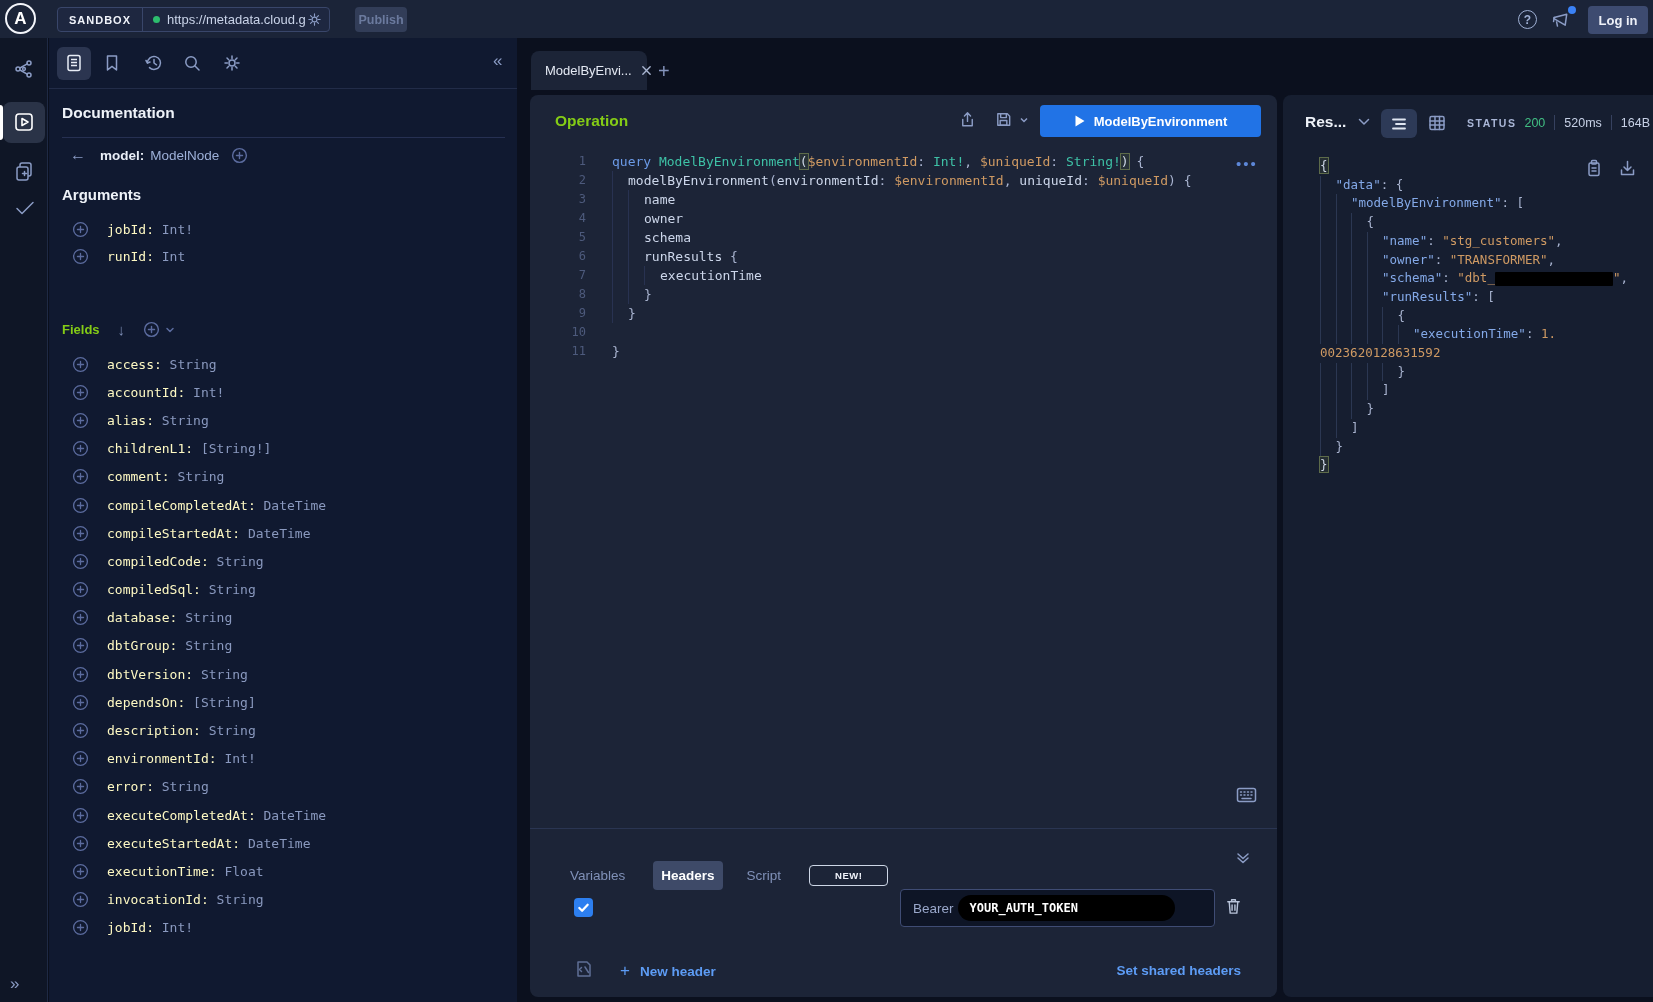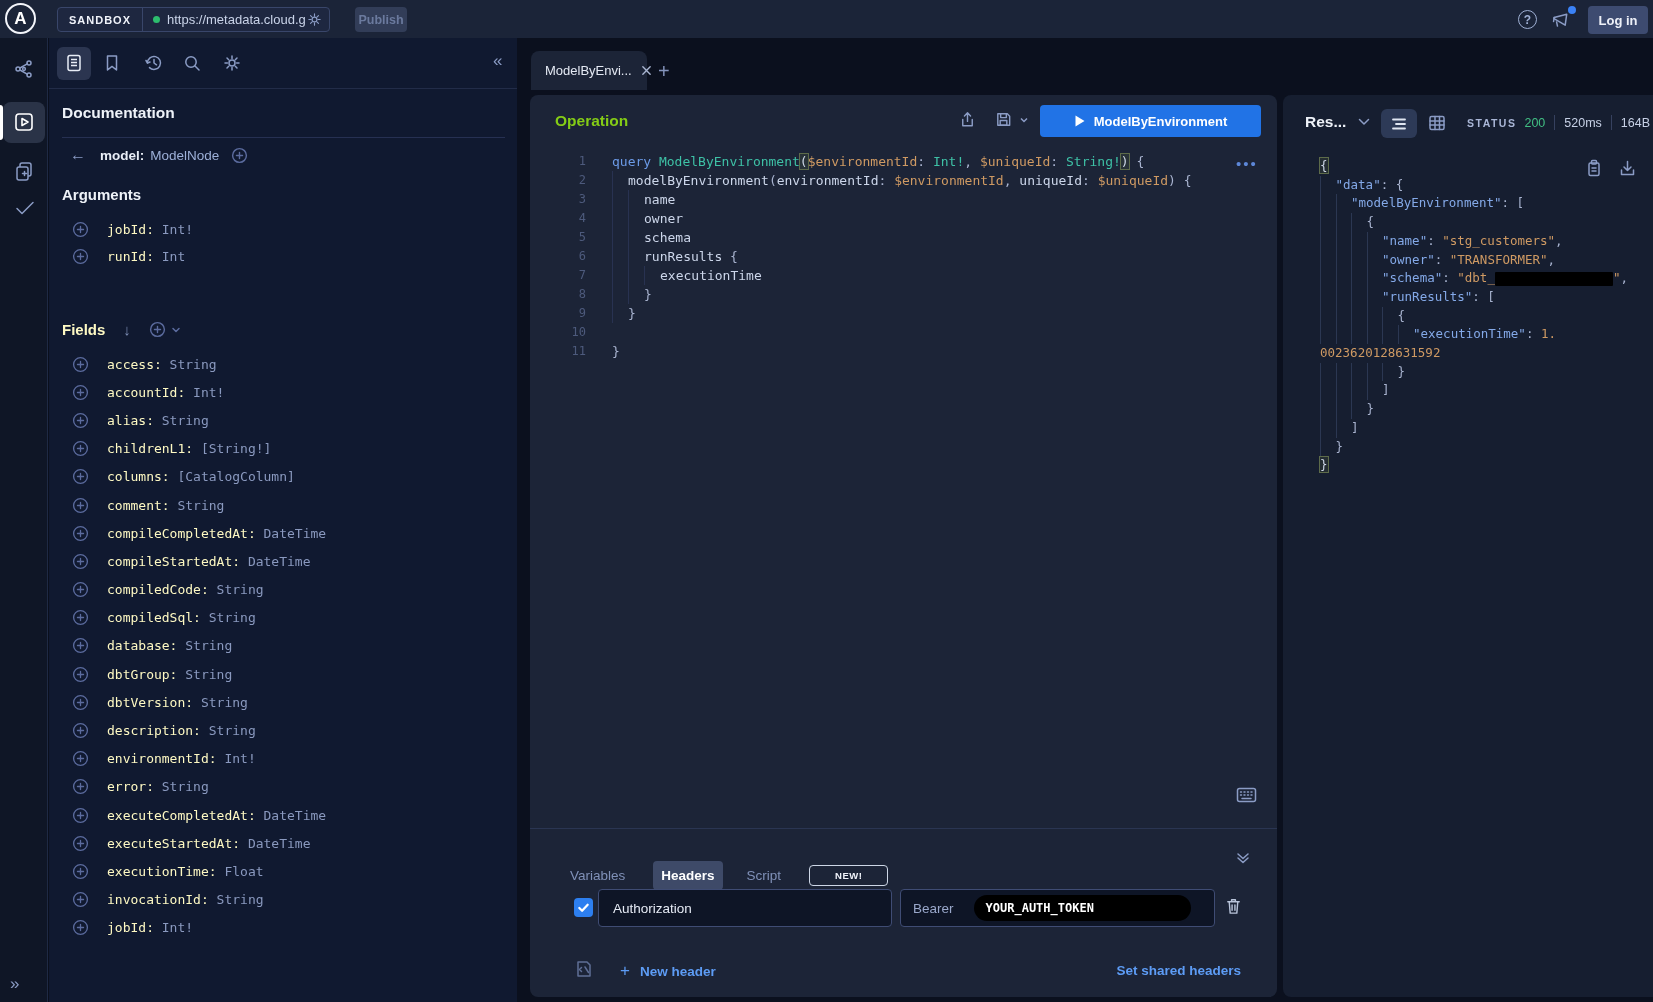--- a/index.html
+++ b/index.html
@@ -48,21 +48,21 @@
   #docs-title { position:absolute; left:13px; top:66px; font-size:15.5px; font-weight:bold; color:#eef2f8; }
   #docs-divider { position:absolute; left:13px; top:99px; width:443px; border-top:1px solid #263052; }
   #breadcrumb { position:absolute; left:13px; top:106px; height:22px; display:flex; align-items:center; }
   #back-arrow { color:#8b9cc5; font-size:16px; margin-left:8px; width:30px; }
   #bc-label { font-size:13.5px; font-weight:bold; color:#e8edf6; }
   #bc-type { font-size:13.5px; color:#9db0d8; margin-left:6px; margin-right:12px; }
   #args-title { position:absolute; left:13px; top:148px; font-size:15px; font-weight:bold; color:#eef2f8; }
   #doc-args { position:absolute; left:13px; top:178px; width:440px; }
   #doc-args .drow { height:27px; }
   #fields-head { position:absolute; left:13px; top:283px; display:flex; align-items:center; }
-  #fields-title { font-size:15px; font-weight:bold; color:#fef9c3; }
+  #fields-title { font-size:13px; font-weight:bold; color:#84cc16; }
   #fields-sort { color:#7d8db4; font-size:15px; margin-left:18px; }
   #fields-add { margin-left:18px; display:flex; align-items:center; }
   #doc-fields { position:absolute; left:13px; top:312px; width:450px; }
   #doc-fields .drow { height:28.2px; }
   .drow { display:flex; align-items:center; cursor:pointer; }
   .drow .plus { margin:0 0 0 10px; flex:none; }
   .dn { font-family:"DejaVu Sans Mono", monospace; font-size:13px; color:#fef9c3; margin-left:18px; white-space:pre; }
   .dt { font-family:"DejaVu Sans Mono", monospace; font-size:13px; color:#8a99bf; white-space:pre; }
 
   
@@ -104,21 +104,21 @@
                letter-spacing:.5px; padding:4px 25px; }
   #sec-collapse { position:absolute; left:705px; top:755px; background:none; border:none; }
   #hdr-check { position:absolute; left:44px; top:803px; width:19px; height:19px; background:#2d7ff0; border-radius:4px;
                display:flex; align-items:center; justify-content:center; cursor:pointer; }
   .hdr-input { position:absolute; top:794px; height:38px; background:#0e1526; border:1px solid #3f4c74;
                border-radius:4px; color:#e6ebf5; font-size:13.5px; }
   #hdr-name { left:68px; width:294px; padding:0 14px; font-family:"Liberation Sans", sans-serif; }
   #hdr-value { left:370px; width:315px; display:flex; align-items:center; }
   #hdr-prefix { color:#9aa8cb; font-size:13.5px; margin-left:12px; }
   #hdr-token { background:#000; color:#fff; font-family:"DejaVu Sans Mono", monospace; font-size:12px;
-               font-weight:bold; padding:6px 12px; border-radius:13px; margin-left:20px; width:217px; }
+               font-weight:bold; padding:6px 12px; border-radius:13px; margin-left:4px; width:217px; }
   #hdr-trash { position:absolute; left:694px; top:801px; background:none; border:none; }
   #env-btn { position:absolute; left:44px; top:864px; background:none; border:none; }
   #new-header-btn { position:absolute; left:90px; top:866px; background:none; border:none; color:#5d9cf5;
                     font-size:13.5px; font-weight:bold; display:flex; align-items:center; gap:10px; }
   #new-header-btn .plus-glyph { font-size:17px; font-weight:normal; }
   #shared-headers { position:absolute; right:36px; top:868px; background:none; border:none; color:#5d9cf5;
                     font-size:13.5px; font-weight:bold; }
 
   
   #resp-panel { position:absolute; left:766px; top:57px; width:370px; height:902px; background:#161e30; border-radius:8px 0 0 8px; }
@@ -318,28 +318,20 @@
             <path d="M9 5.8v6.4M5.8 9h6.4"></path>
           </svg>
           <span class="dn">childrenL1:</span>
           <span class="dt"> [String!]</span>
         </div>
         <div class="drow">
           <svg class="plus" width="17" height="17" viewBox="0 0 18 18" style="stroke:#5b6b9e;fill:none;stroke-width:1.4;stroke-linecap:round">
             <circle cx="9" cy="9" r="7.3"></circle>
             <path d="M9 5.8v6.4M5.8 9h6.4"></path>
           </svg>
-          <span class="dn">columns:</span>
-          <span class="dt"> [CatalogColumn]</span>
-        </div>
-        <div class="drow">
-          <svg class="plus" width="17" height="17" viewBox="0 0 18 18" style="stroke:#5b6b9e;fill:none;stroke-width:1.4;stroke-linecap:round">
-            <circle cx="9" cy="9" r="7.3"></circle>
-            <path d="M9 5.8v6.4M5.8 9h6.4"></path>
-          </svg>
           <span class="dn">comment:</span>
           <span class="dt"> String</span>
         </div>
         <div class="drow">
           <svg class="plus" width="17" height="17" viewBox="0 0 18 18" style="stroke:#5b6b9e;fill:none;stroke-width:1.4;stroke-linecap:round">
             <circle cx="9" cy="9" r="7.3"></circle>
             <path d="M9 5.8v6.4M5.8 9h6.4"></path>
           </svg>
           <span class="dn">compileCompletedAt:</span>
           <span class="dt"> DateTime</span>
@@ -384,20 +376,28 @@
           <span class="dn">dbtGroup:</span>
           <span class="dt"> String</span>
         </div>
         <div class="drow">
           <svg class="plus" width="17" height="17" viewBox="0 0 18 18" style="stroke:#5b6b9e;fill:none;stroke-width:1.4;stroke-linecap:round">
             <circle cx="9" cy="9" r="7.3"></circle>
             <path d="M9 5.8v6.4M5.8 9h6.4"></path>
           </svg>
           <span class="dn">dbtVersion:</span>
           <span class="dt"> String</span>
+        </div>
+        <div class="drow">
+          <svg class="plus" width="17" height="17" viewBox="0 0 18 18" style="stroke:#5b6b9e;fill:none;stroke-width:1.4;stroke-linecap:round">
+            <circle cx="9" cy="9" r="7.3"></circle>
+            <path d="M9 5.8v6.4M5.8 9h6.4"></path>
+          </svg>
+          <span class="dn">dependsOn:</span>
+          <span class="dt"> [String]</span>
         </div>
         <div class="drow">
           <svg class="plus" width="17" height="17" viewBox="0 0 18 18" style="stroke:#5b6b9e;fill:none;stroke-width:1.4;stroke-linecap:round">
             <circle cx="9" cy="9" r="7.3"></circle>
             <path d="M9 5.8v6.4M5.8 9h6.4"></path>
           </svg>
           <span class="dn">description:</span>
           <span class="dt"> String</span>
         </div>
         <div class="drow">
@@ -529,21 +529,20 @@
         <svg width="16" height="16" viewBox="0 0 16 16" class="ico">
             <path d="M3 4l5 4.5L13 4M3 8l5 4.5L13 8"></path>
           </svg>
       </button>
 
       <span id="hdr-check">
         <svg width="13" height="13" viewBox="0 0 14 14" style="stroke:#fff;fill:none;stroke-width:2.4;stroke-linecap:round;stroke-linejoin:round">
             <path d="M2.5 7.5l3 3 6-6.5"></path>
           </svg>
       </span>
-      <input class="hdr-input" id="hdr-name" value="Authorization" style="">
       <div class="hdr-input" id="hdr-value">
         <span id="hdr-prefix">Bearer</span>
         <span id="hdr-token">YOUR_AUTH_TOKEN</span>
       </div>
       <button id="hdr-trash">
         <svg width="19" height="20" viewBox="0 0 20 21" class="ico" style="stroke:#b9c4da">
             <path d="M4 6h12M8 6V4h4v2"></path>
             <path d="M5.5 6l1 12h7l1-12"></path>
             <path d="M8.5 9.5v5.5M11.5 9.5v5.5"></path>
           </svg>

